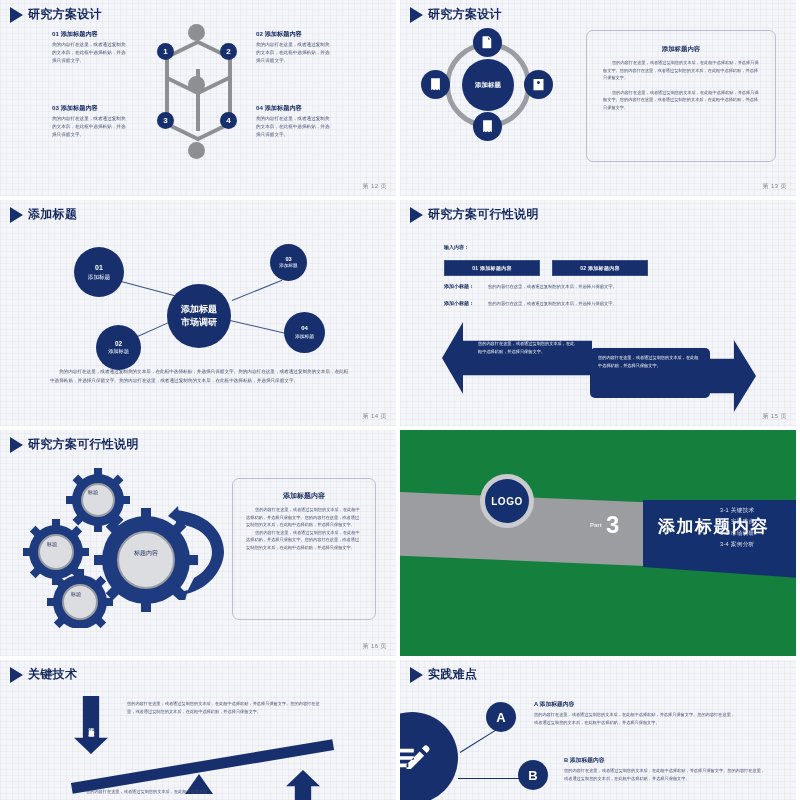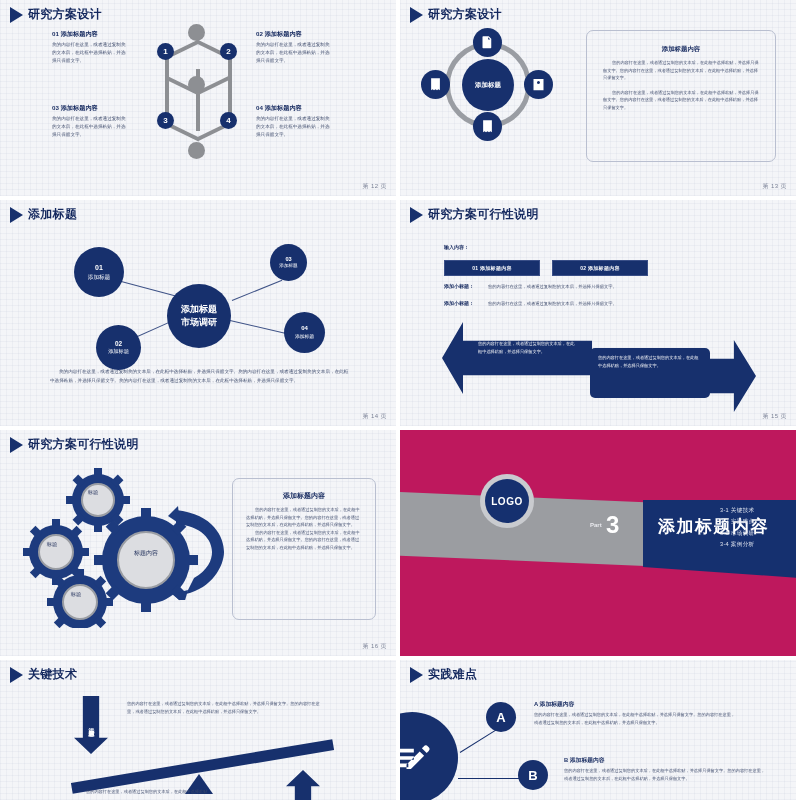--- a/index.html
+++ b/index.html
@@ -12,21 +12,21 @@
   .deck{ width:800px; height:800px; position:relative; }
 
   .slide{
     position:absolute;
     background:#f4f5f8;
     background-image:
       repeating-linear-gradient(0deg, rgba(160,170,195,.10) 0 1px, transparent 1px 6px),
       repeating-linear-gradient(90deg, rgba(160,170,195,.10) 0 1px, transparent 1px 6px);
     overflow:hidden;
   }
-  .slide.plain{ background:#be185d; }
+  .slide.plain{ background:#15803d; }
 
   
   .hdr{ position:absolute; left:10px; top:6px; display:flex; align-items:center; gap:5px; }
   .hdr .tri{
     width:0;height:0;
     border-left:13px solid #17306d;
     border-top:8px solid transparent;
     border-bottom:8px solid transparent;
   }
   .hdr .ttl{

